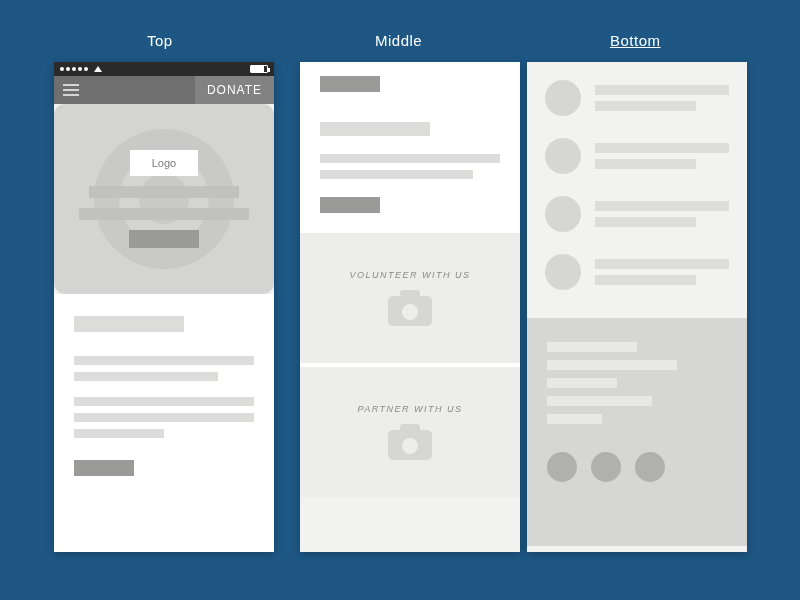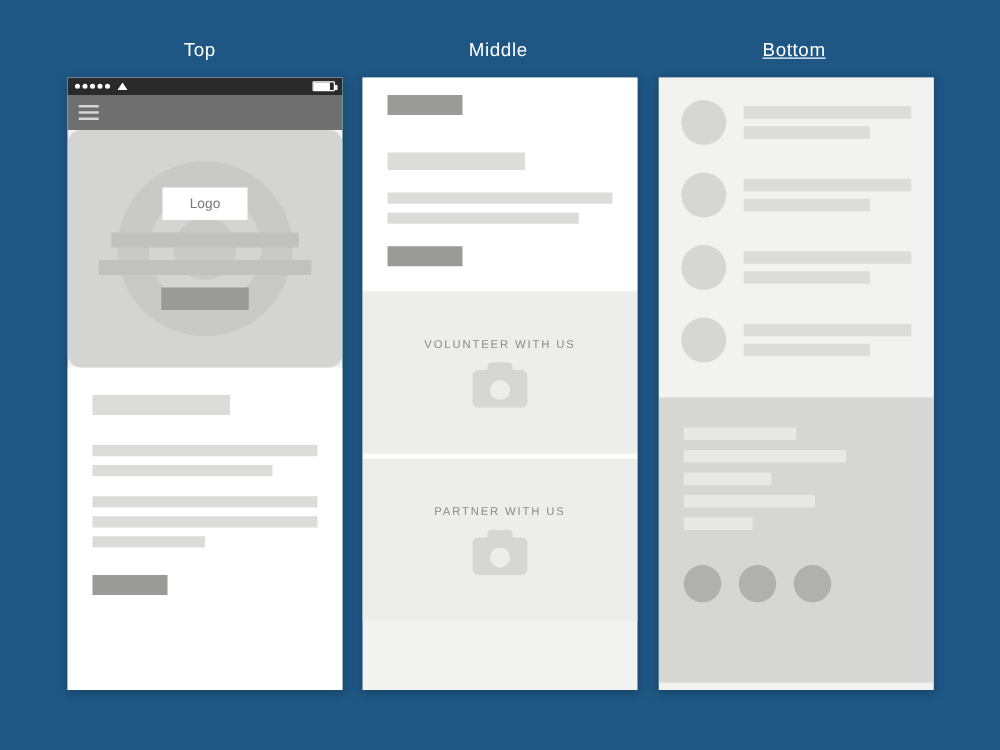--- a/index.html
+++ b/index.html
@@ -95,20 +95,21 @@
           <div class="fill"></div>
         </div>
     </div>
     <div class="navbar">
       <div class="hamburger">
           <span></span>
           <span></span>
           <span></span>
         </div>
       <div class="nav-spacer"></div>
+      <div class="donate-btn">DONATE</div>
     </div>
     <div class="hero">
       <div class="circle"></div>
         <div class="inner-ring"></div>
         <div class="inner-dot"></div>
       <div class="hero-content">
         <div class="logo-tag">Logo</div>
         <div class="hero-bar w1"></div>
         <div class="hero-bar w2"></div>
         <div class="hero-cta"></div>
@@ -118,21 +119,21 @@
       <div class="ph" style="width:110px;height:16px;margin-bottom:24px;"></div>
       <div class="ph" style="width:100%;height:9px;margin-bottom:7px;"></div>
       <div class="ph" style="width:80%;height:9px;margin-bottom:16px;"></div>
       <div class="ph" style="width:100%;height:9px;margin-bottom:7px;"></div>
       <div class="ph" style="width:100%;height:9px;margin-bottom:7px;"></div>
       <div class="ph" style="width:50%;height:9px;margin-bottom:22px;"></div>
       <div class="ph-dark" style="width:60px;height:16px;"></div>
     </div>
   </div>
 
-  <div class="frame" style="left:290px;">
+  <div class="frame" style="left:300px;font-style:italic;">
     <div class="mid-top">
       <div class="ph-dark" style="width:60px;height:16px;margin-bottom:30px;"></div>
       <div class="ph" style="width:110px;height:14px;margin-bottom:18px;"></div>
       <div class="ph" style="width:100%;height:9px;margin-bottom:7px;"></div>
       <div class="ph" style="width:85%;height:9px;margin-bottom:18px;"></div>
       <div class="ph-dark" style="width:60px;height:16px;"></div>
     </div>
     <div class="link-card">
       <div class="link-title">VOLUNTEER WITH US</div>
       <div class="cam">

